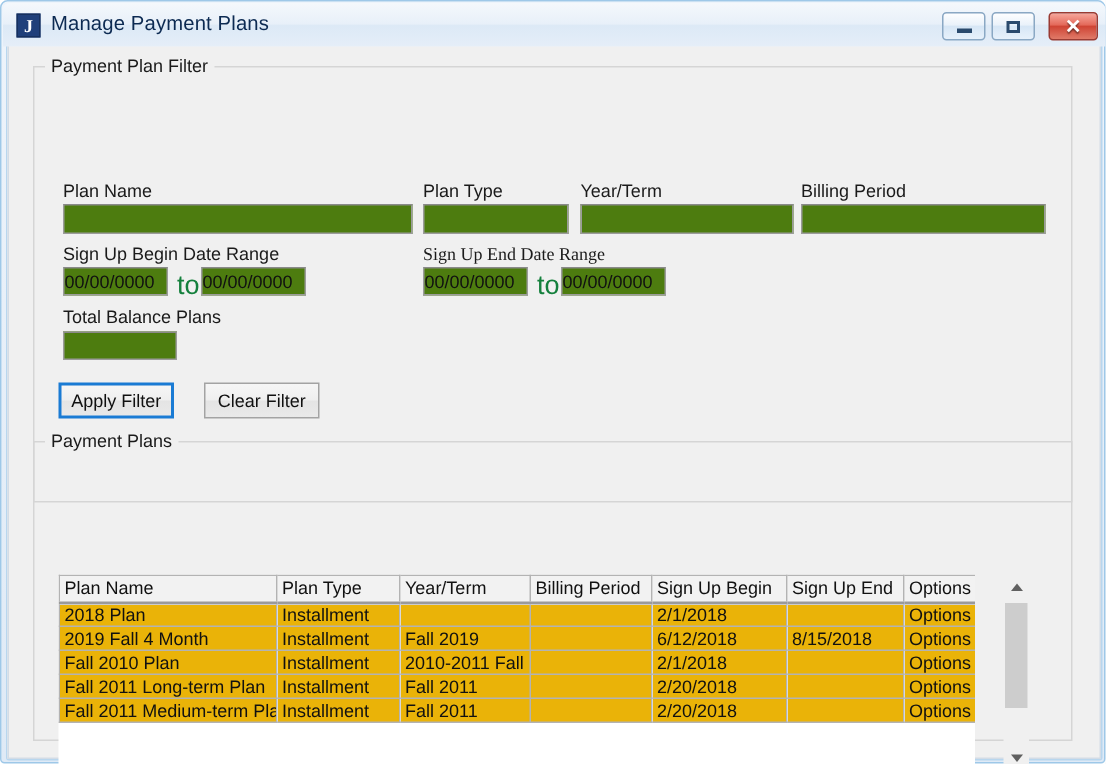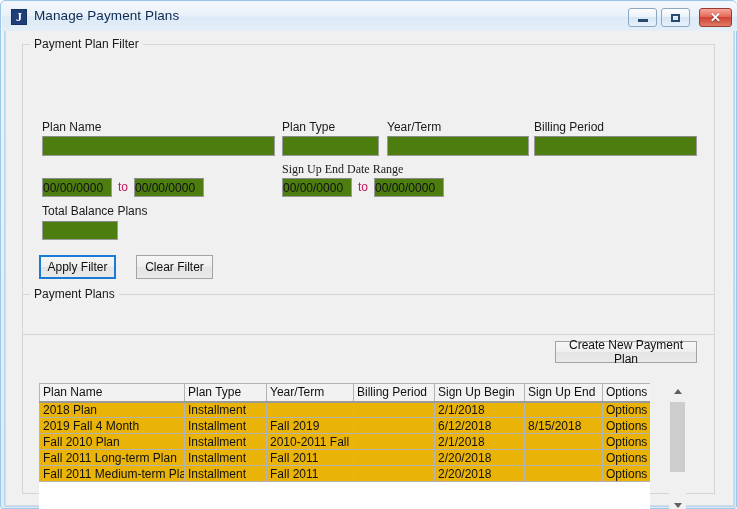--- a/index.html
+++ b/index.html
@@ -135,22 +135,22 @@
     background: #4d7c0f;
     font-family: "Liberation Sans", sans-serif;
     font-size: 12px;
     color: #111111;
     padding: 0 0;
     line-height: 18px;
     outline: none;
   }
   .to-word {
     position: absolute;
-    font-size: 12px;
-    color: #be185d;
+    font-size: 18px;
+    color: #15803d;
   }
 
   
   .btn {
     position: absolute;
     box-sizing: border-box;
     background: linear-gradient(to bottom, #f6f6f6 0%, #efefef 48%, #e4e4e4 52%, #e9e9e9 100%);
     border: 1px solid #a3a3a3;
     font-family: "Liberation Sans", sans-serif;
     font-size: 12px;
@@ -268,40 +268,40 @@
 
     <div class="fld-label" style="left:276px; top:89px;">Plan Type</div>
     <input class="txtinput" style="left: 276px; top: 105px; width: 97px; height: 20px;" value="">
 
     <div class="fld-label" style="left:381px; top:89px;">Year/Term</div>
     <input class="txtinput" style="left: 381px; top: 105px; width: 142px; height: 20px;" value="">
 
     <div class="fld-label" style="left:528px; top:89px;">Billing Period</div>
     <input class="txtinput" style="left: 528px; top: 105px; width: 163px; height: 20px;" value="">
 
+    <div class="fld-label" style="left:36px; top:131px;">Sign Up Begin Date Range</div>
     <input class="txtinput" style="left: 36px; top: 147px; width: 70px; height: 19px;" value="00/00/0000">
     <div class="to-word" style="left:112px; top:149px;">to</div>
     <input class="txtinput" style="left: 128px; top: 147px; width: 70px; height: 19px;" value="00/00/0000">
 
     <div class="fld-label" style="left:276px; top:131px;font-family:Liberation Serif, serif;">Sign Up End Date Range</div>
     <input class="txtinput" style="left: 276px; top: 147px; width: 70px; height: 19px;" value="00/00/0000">
     <div class="to-word" style="left:352px; top:149px;">to</div>
     <input class="txtinput" style="left: 368px; top: 147px; width: 70px; height: 19px;" value="00/00/0000">
 
     <div class="fld-label" style="left:36px; top:173px;">Total Balance Plans</div>
     <input class="txtinput" style="left: 36px; top: 190px; width: 76px; height: 19px;" value="">
 
     <div class="btn" style="left:130px; top:224px; width:77px; height:24px;">Clear Filter</div>
     <div class="btn focused" style="left:33px; top:224px; width:77px; height:24px;">Apply Filter</div>
 
     <div class="groupbox" id="gb-plans">
       <div class="group-legend">Payment Plans</div>
     </div>
 
-    <div class="btn" style="left:549px; top:310px; width:142px; height:22px;">Create New Payment Plan</div>
 
     <div id="grid-wrap">
       <table class="grid">
         <colgroup>
           <col style="width:145px">
             <col style="width:82px">
             <col style="width:87px">
           <col style="width:81px">
             <col style="width:90px">
             <col style="width:78px">

